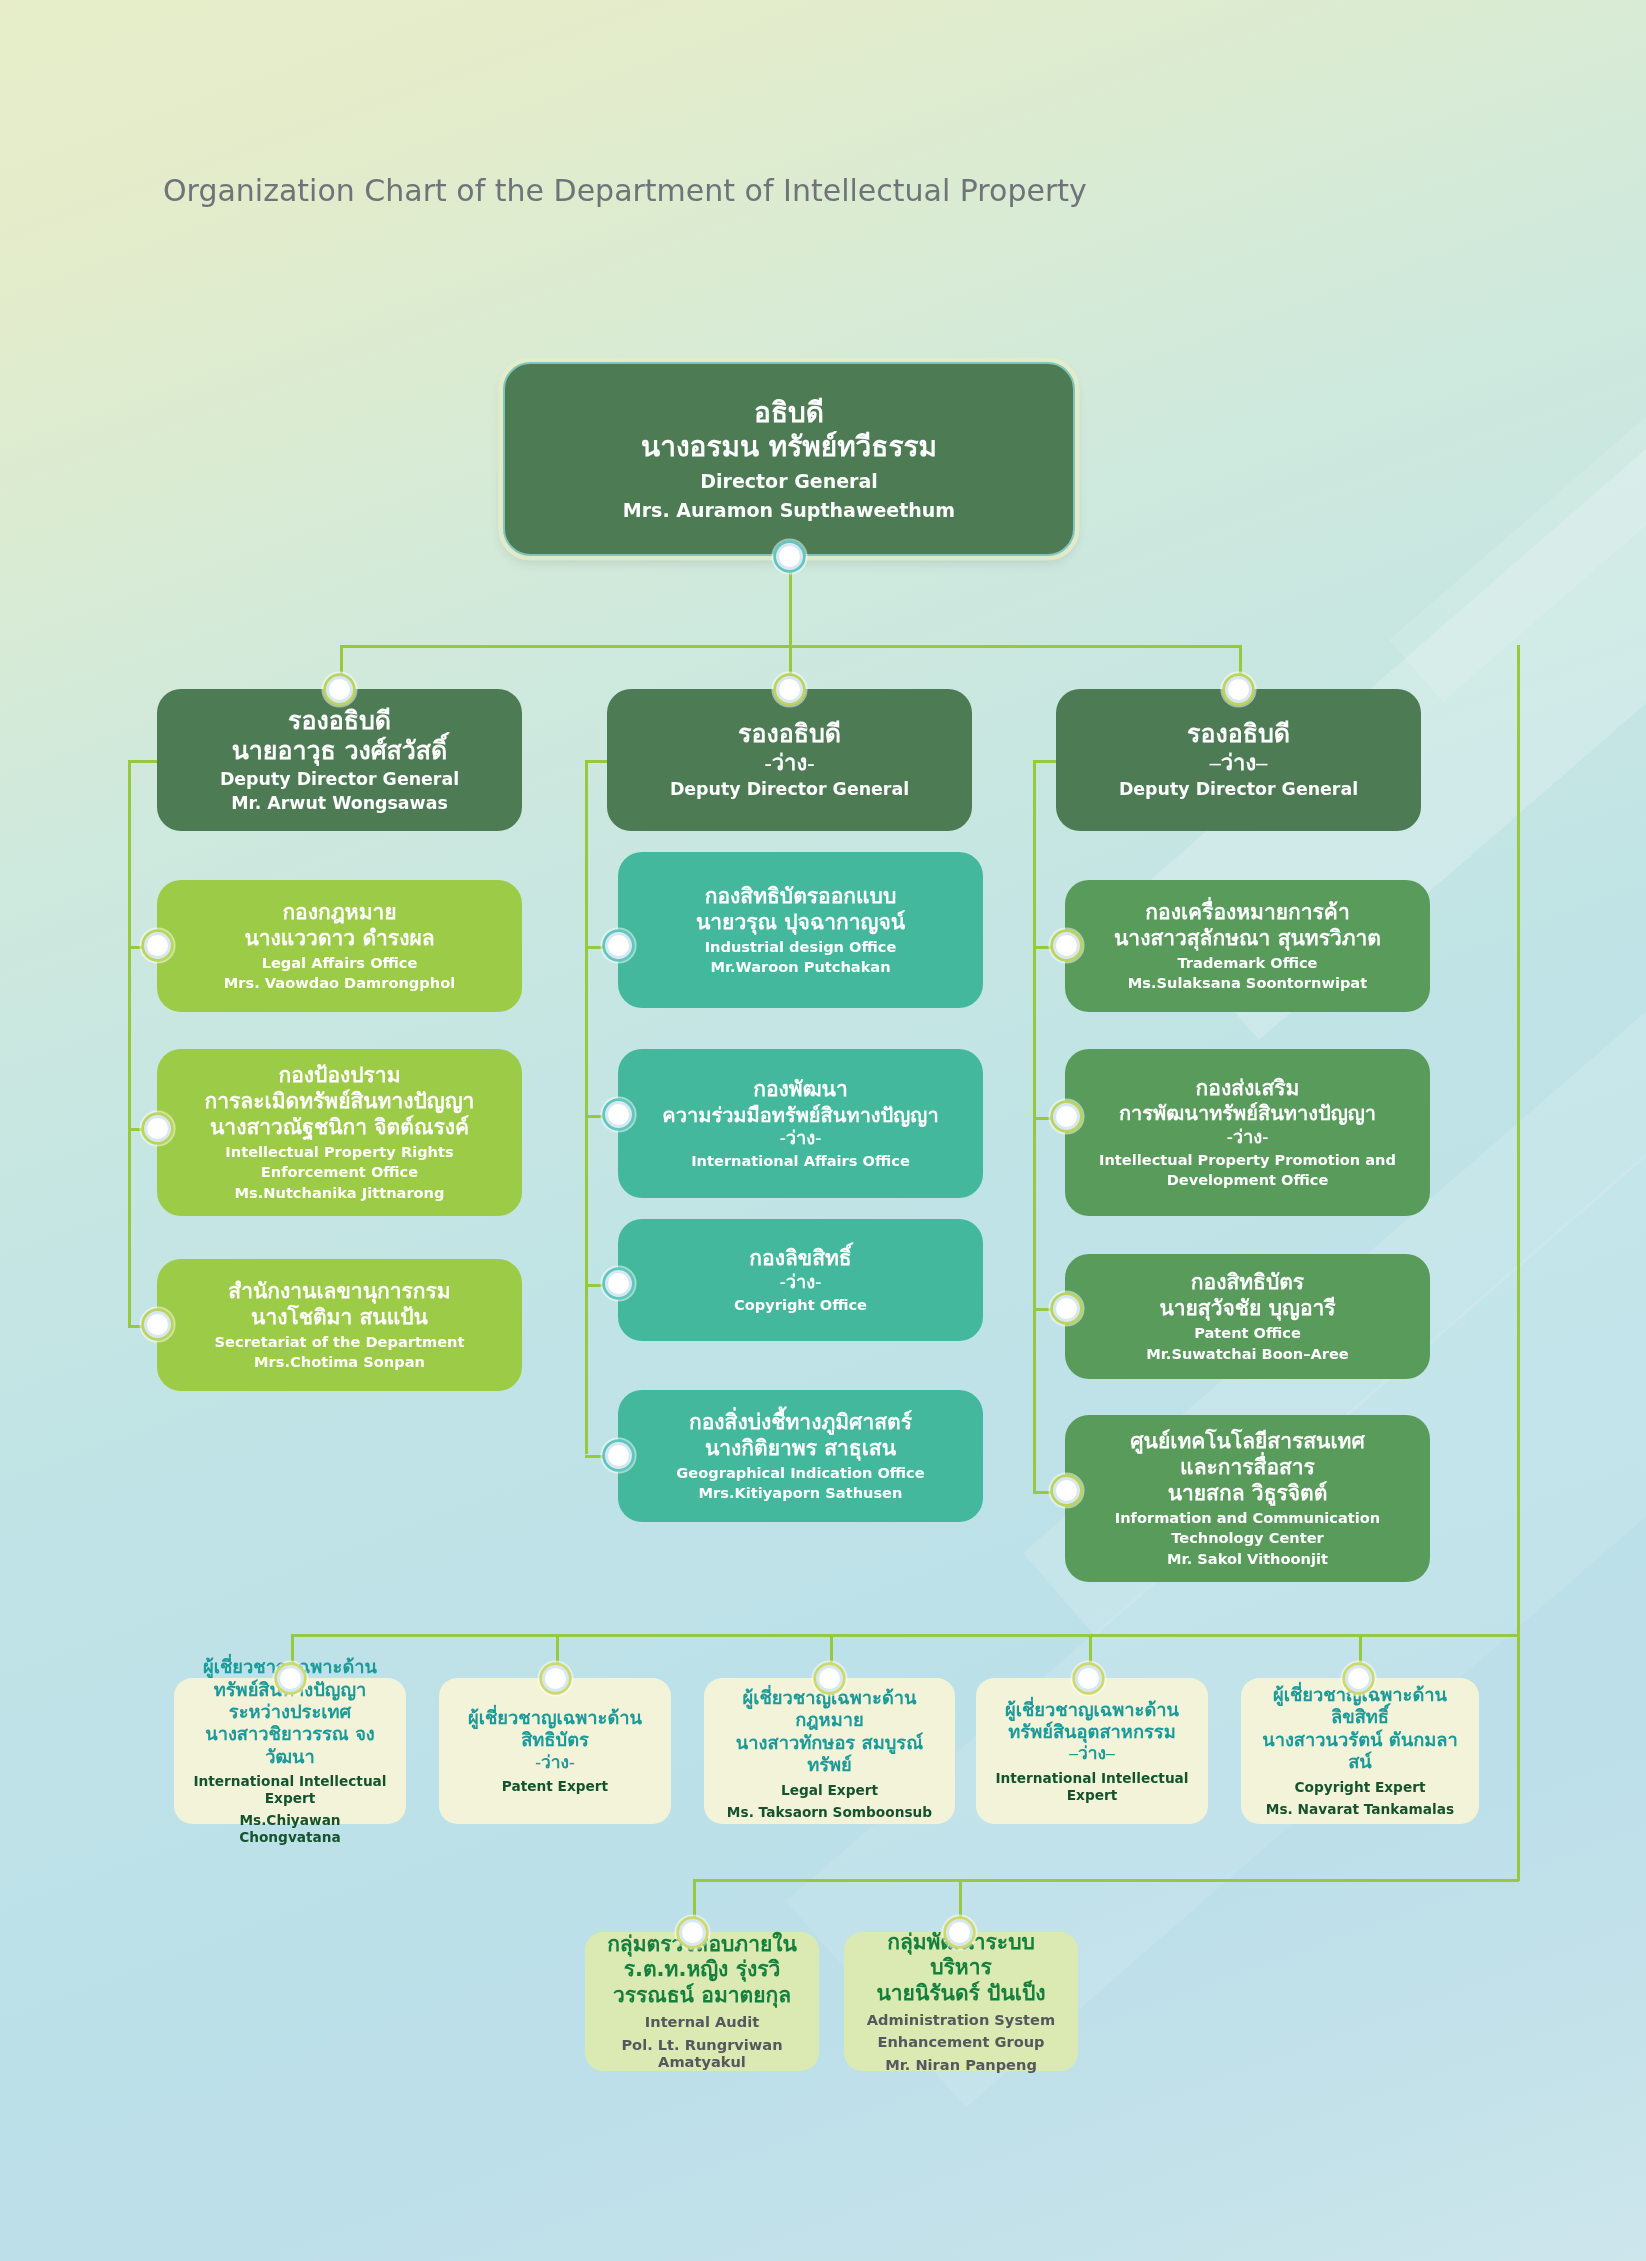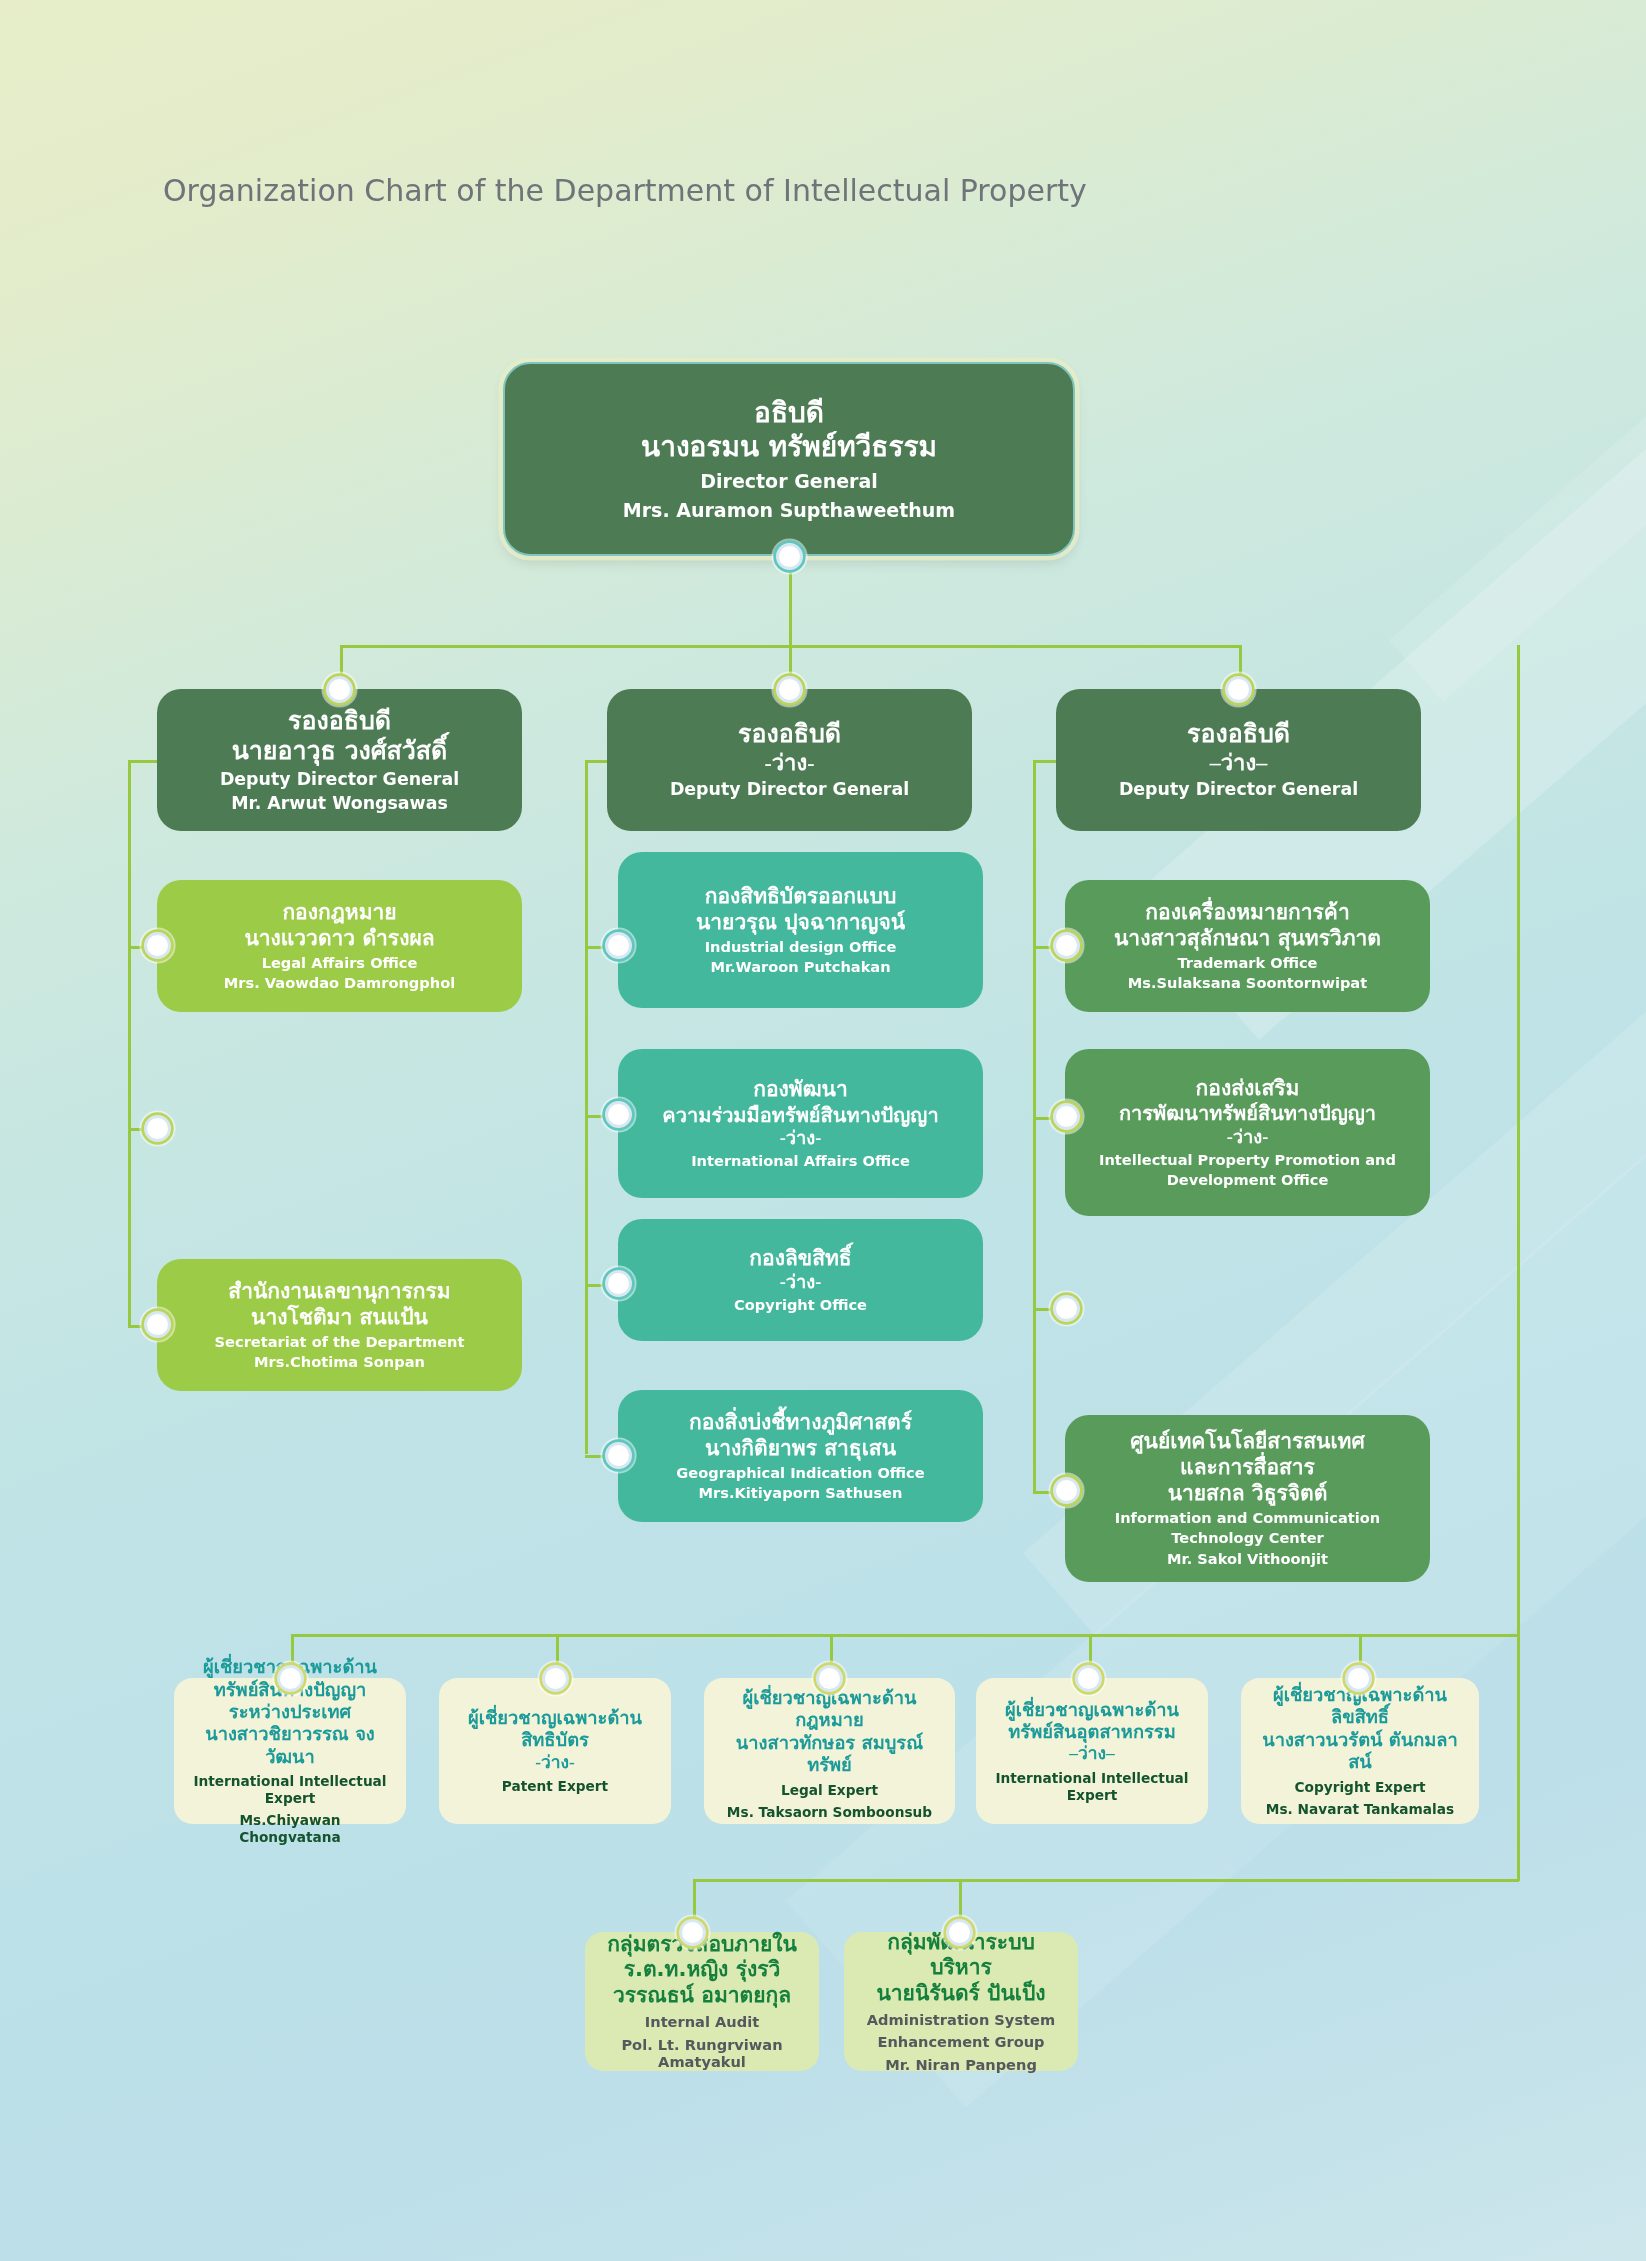--- a/index.html
+++ b/index.html
@@ -216,20 +216,28 @@
   <div class="knob" style="left:1225px; top:676px;"></div>
 
   <div class="node lime" style="left:157px; top:880px; width:365px; height:132px;">
     <div class="th">กองกฎหมาย</div>
     <div class="th">นางแววดาว  ดำรงผล</div>
     <div class="en">Legal Affairs Office</div>
     <div class="en">Mrs. Vaowdao Damrongphol</div>
   </div>
   <div class="knob" style="left:144px; top:932px;"></div>
 
+  <div class="node lime" style="left:157px; top:1049px; width:365px; height:167px;">
+    <div class="th">กองป้องปราม</div>
+    <div class="th">การละเมิดทรัพย์สินทางปัญญา</div>
+    <div class="th">นางสาวณัฐชนิกา จิตต์ณรงค์</div>
+    <div class="en">Intellectual Property Rights</div>
+    <div class="en">Enforcement Office</div>
+    <div class="en">Ms.Nutchanika Jittnarong</div>
+  </div>
   <div class="knob" style="left:144px; top:1115px;"></div>
 
   <div class="node lime" style="left:157px; top:1259px; width:365px; height:132px;">
     <div class="th">สำนักงานเลขานุการกรม</div>
     <div class="th">นางโชติมา  สนแป้น</div>
     <div class="en">Secretariat of the Department</div>
     <div class="en">Mrs.Chotima Sonpan</div>
   </div>
   <div class="knob" style="left:144px; top:1311px;"></div>
 
@@ -274,20 +282,26 @@
 
   <div class="node green" style="left:1065px; top:1049px; width:365px; height:167px;">
     <div class="th">กองส่งเสริม</div>
     <div class="th small">การพัฒนาทรัพย์สินทางปัญญา</div>
     <div class="vac">-ว่าง-</div>
     <div class="en">Intellectual Property Promotion and</div>
     <div class="en">Development Office</div>
   </div>
   <div class="knob" style="left:1053px; top:1103px;"></div>
 
+  <div class="node green" style="left:1065px; top:1254px; width:365px; height:125px;">
+    <div class="th">กองสิทธิบัตร</div>
+    <div class="th">นายสุวัจชัย  บุญอารี</div>
+    <div class="en">Patent Office</div>
+    <div class="en">Mr.Suwatchai Boon–Aree</div>
+  </div>
   <div class="knob" style="left:1053px; top:1295px;"></div>
 
   <div class="node green" style="left:1065px; top:1415px; width:365px; height:167px;">
     <div class="th">ศูนย์เทคโนโลยีสารสนเทศ</div>
     <div class="th">และการสื่อสาร</div>
     <div class="th">นายสกล วิธูรจิตต์</div>
     <div class="en">Information and Communication</div>
     <div class="en">Technology Center</div>
     <div class="en">Mr. Sakol Vithoonjit</div>
   </div>

